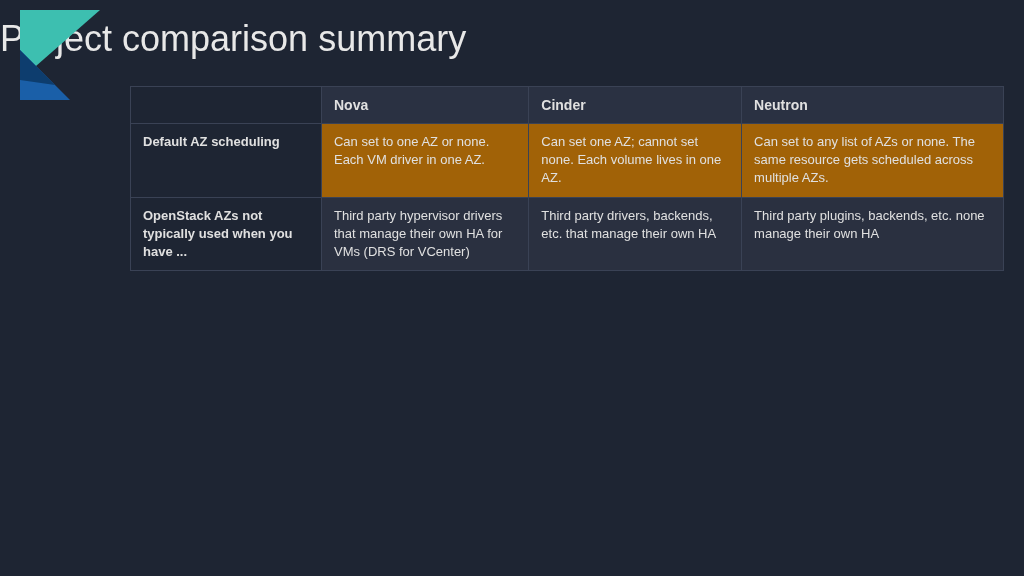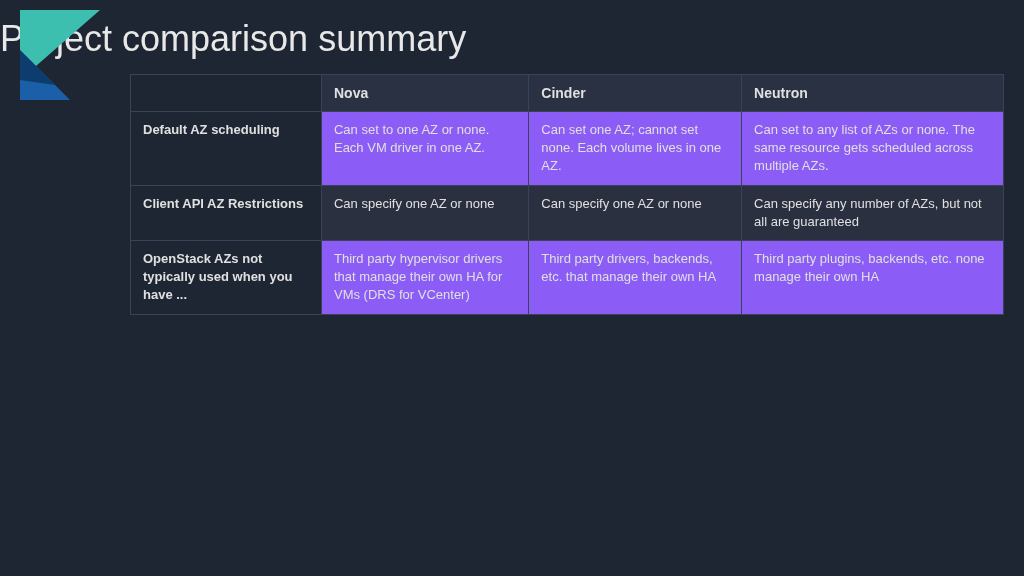--- a/index.html
+++ b/index.html
@@ -24,21 +24,21 @@
 
     .title {
       text-align: left;
       font-size: 36px;
       font-weight: 300;
       color: #e8e8e8;
       padding: 18px 0 14px 0;
     }
 
     .table-wrapper {
-      margin: 0 auto;
+      margin: 12px auto;
       padding: 0 20px 0 130px;
     }
 
     table {
       width: 100%;
       border-collapse: collapse;
       font-size: 13px;
       color: #e0e0e0;
     }
 
@@ -63,21 +63,21 @@
       line-height: 1.4;
     }
 
     tbody tr td:first-child {
       font-weight: 700;
       background-color: #1e2533;
       font-size: 13px;
     }
 
     tbody tr {
-      background-color: #8b5cf6;
+      background-color: #a16207;
     }
 
     tbody tr:nth-child(even) {
       background-color: #2a3040;
     }
 
     tbody tr td:first-child {
       background-color: #1e2533;
     }
 
@@ -117,26 +117,20 @@
       </tr>
     </thead>
     <tbody id="table-body">
     <tr>
           <td>Default AZ scheduling</td>
           <td>Can set to one AZ or none. Each VM driver in one AZ.</td>
           <td>Can set one AZ; cannot set none. Each volume lives in one AZ.</td>
           <td>Can set to any list of AZs or none. The same resource gets scheduled across multiple AZs.</td>
         </tr>
         <tr>
-          <td>Client API AZ Restrictions</td>
-          <td>Can specify one AZ or none</td>
-          <td>Can specify one AZ or none</td>
-          <td>Can specify any number of AZs, but not all are guaranteed</td>
-        </tr>
-        <tr>
           <td>OpenStack AZs not typically used when you have ...</td>
           <td>Third party hypervisor drivers that manage their own HA for VMs (DRS for VCenter)</td>
           <td>Third party drivers, backends, etc. that manage their own HA</td>
           <td>Third party plugins, backends, etc. none manage their own HA</td>
         </tr>
       </tbody>
   </table>
 </div>
 
 </body></html>

